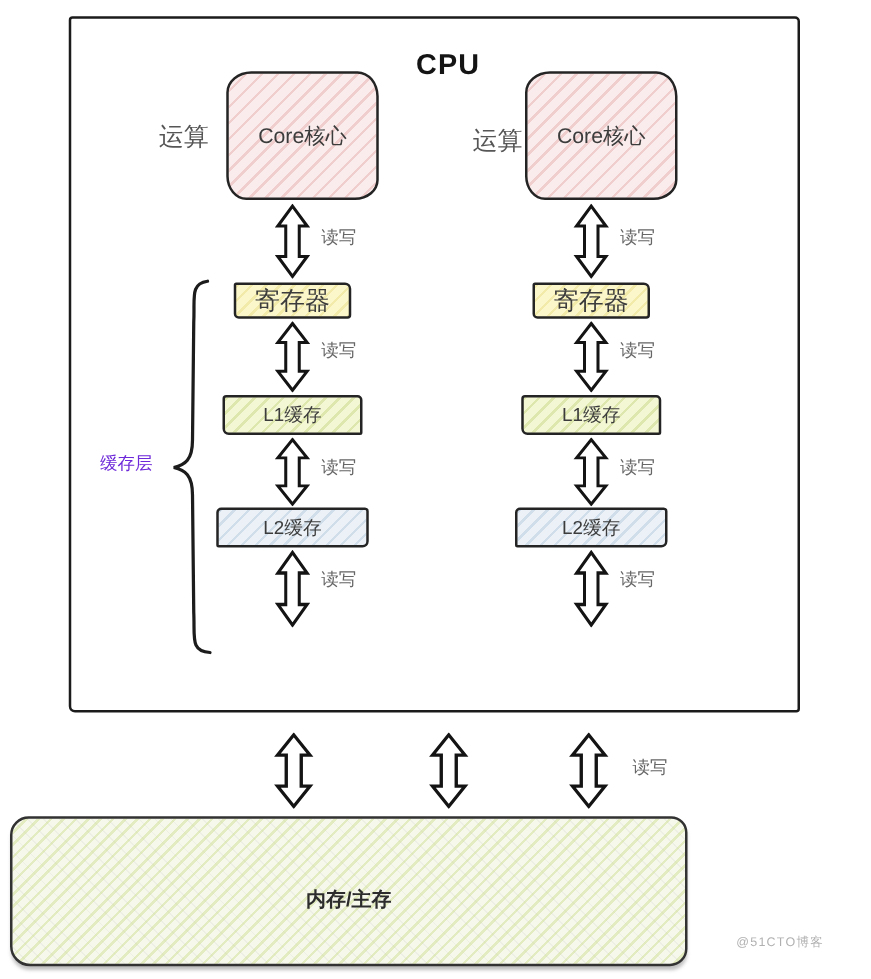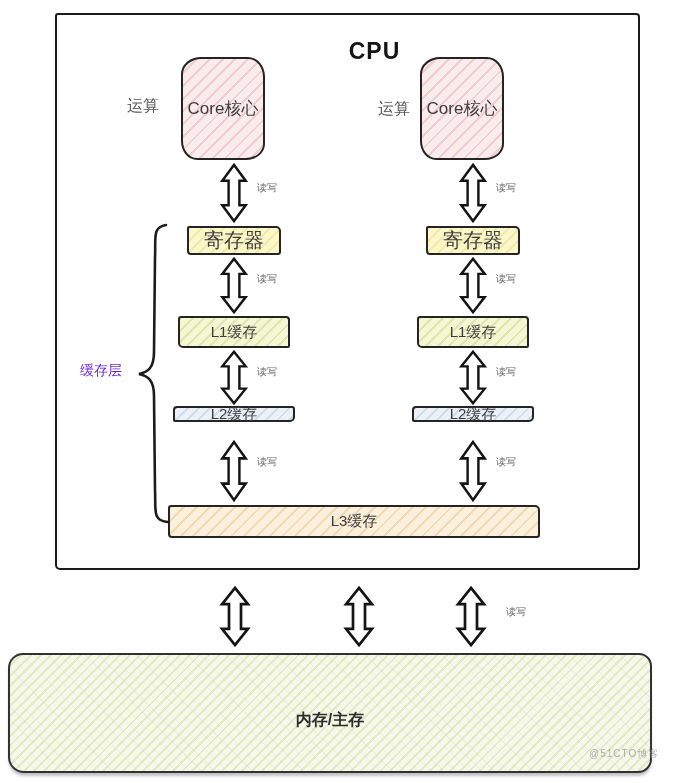--- a/index.html
+++ b/index.html
@@ -17,21 +17,21 @@
   .cpu-box {
     position: absolute;
     left: 55px; top: 13px;
     width: 585px; height: 557px;
     border: 2.4px solid #1b1b1b;
     border-radius: 3px 4px 3px 5px;
     background: #ffffff;
   }
   .cpu-title {
     position: absolute;
-    left: 16px; top: 23px; width: 100%;
+    left: 0; top: 23px; width: 100%;
     text-align: center;
     font-size: 23px; font-weight: bold;
     letter-spacing: 1px;
     color: #141414;
     padding-left: 22px;
   }
 
   
   .col {
     position: absolute;
@@ -42,21 +42,21 @@
   .col-right { left: 412px; }
 
   .box {
     position: absolute;
     display: flex; align-items: center; justify-content: center;
     color: #3c3c3c;
     border: 2.2px solid #242424;
   }
 
   .core {
-    left: 8px; top: 0; width: 84px; height: 103px;
+    left: 8px; top: 0; width: 122px; height: 103px;
     border-width: 2.6px;
     border-radius: 20px 17px 19px 16px / 17px 20px 16px 19px;
     font-size: 17px;
     background:
       repeating-linear-gradient(135deg, rgba(214,128,128,0.28) 0 2px, rgba(0,0,0,0) 2px 9px),
       #faecec;
   }
   .register {
     left: 14px; top: 169px; width: 94px; height: 29px;
     font-size: 20px;
@@ -68,46 +68,46 @@
   .l1 {
     left: 5px; top: 259px; width: 112px; height: 32px;
     font-size: 15px;
     border-radius: 3px 4px 2px 5px;
     background:
       repeating-linear-gradient(135deg, rgba(174,199,94,0.32) 0 2px, rgba(0,0,0,0) 2px 8px),
       #f4f7d3;
     text-align: center;
   }
   .l2 {
-    left: 0; top: 349px; width: 122px; height: 16px;
+    left: 0; top: 349px; width: 122px; height: 32px;
     font-size: 15px;
     border-radius: 4px 3px 5px 2px;
     background:
       repeating-linear-gradient(135deg, rgba(146,176,206,0.30) 0 2px, rgba(0,0,0,0) 2px 8px),
       #ebf1f6;
   }
 
   .l3 {
     left: 168px; top: 505px; width: 372px; height: 33px;
     font-size: 15px;
     border-radius: 3px 5px 3px 4px;
     background:
       repeating-linear-gradient(135deg, rgba(224,170,100,0.32) 0 2px, rgba(0,0,0,0) 2px 9px),
       #faf0db;
   }
 
   
   .side-label {
     position: absolute;
-    font-size: 16px; color: #565656;
+    font-size: 20px; color: #565656;
     white-space: nowrap;
   }
   .rw-label {
     position: absolute;
-    font-size: 10px; color: #666666;
+    font-size: 14px; color: #666666;
     white-space: nowrap;
   }
 
   
   .varrow { position: absolute; width: 36px; }
   .varrow svg { display: block; width: 100%; height: 100%; }
   .col .varrow { left: 43px; }
   .a1 { top: 106px; height: 60px; }
   .a2 { top: 200px; height: 57px; }
   .a3 { top: 293px; height: 55px; }
@@ -134,21 +134,21 @@
     position: absolute;
     left: 80px; top: 362px;
     font-size: 14px; color: #6d28d9;
     white-space: nowrap;
   }
 
   
   .memory {
     position: absolute;
     left: 8px; top: 653px;
-    width: 644px; height: 120px;
+    width: 542px; height: 120px;
     border: 2.6px solid #323232;
     border-radius: 15px 13px 14px 16px;
     display: flex; align-items: center; justify-content: center;
     font-size: 16px; font-weight: 600; color: #2c2c2c;
     background:
       repeating-linear-gradient(135deg, rgba(204,221,140,0.45) 0 2px, rgba(0,0,0,0) 2px 7px),
       repeating-linear-gradient(45deg, rgba(160,160,160,0.10) 0 1px, rgba(0,0,0,0) 1px 9px),
       #f6f8ec;
     box-shadow: 0 4px 3px -1px rgba(140,140,140,0.55);
   }
@@ -231,21 +231,20 @@
     <div class="rw-label rw3">读写</div>
     <div class="box l2">L2缓存</div>
     <div class="varrow a4">
         <svg viewBox="0 0 40 64" preserveAspectRatio="none">
           <polygon points="20,2 33,19 26,19 26,45 33,45 20,62 7,45 14,45 14,19 7,19" fill="#ffffff" stroke="#141414" stroke-width="2.7" stroke-linejoin="miter"></polygon>
         </svg>
       </div>
     <div class="rw-label rw4">读写</div>
   </div>
 
-  <div class="box l3">L3缓存</div>
 
   <svg class="brace" viewBox="0 0 40 302" preserveAspectRatio="none">
     <path d="M32,3 C18,5 22,16 21,36 L20,130 C20,146 14,150 5,152 C14,154 20,158 20,174 L21,268 C22,288 18,299 34,300" fill="none" stroke="#1c1c1c" stroke-width="2.6" stroke-linecap="round"></path>
   </svg>
   <div class="cache-layer-label">缓存层</div>
 
   <div class="varrow bottom-arrow ba1">
       <svg viewBox="0 0 40 64" preserveAspectRatio="none">
         <polygon points="20,2 33,19 26,19 26,45 33,45 20,62 7,45 14,45 14,19 7,19" fill="#ffffff" stroke="#141414" stroke-width="2.7" stroke-linejoin="miter"></polygon>
       </svg>

